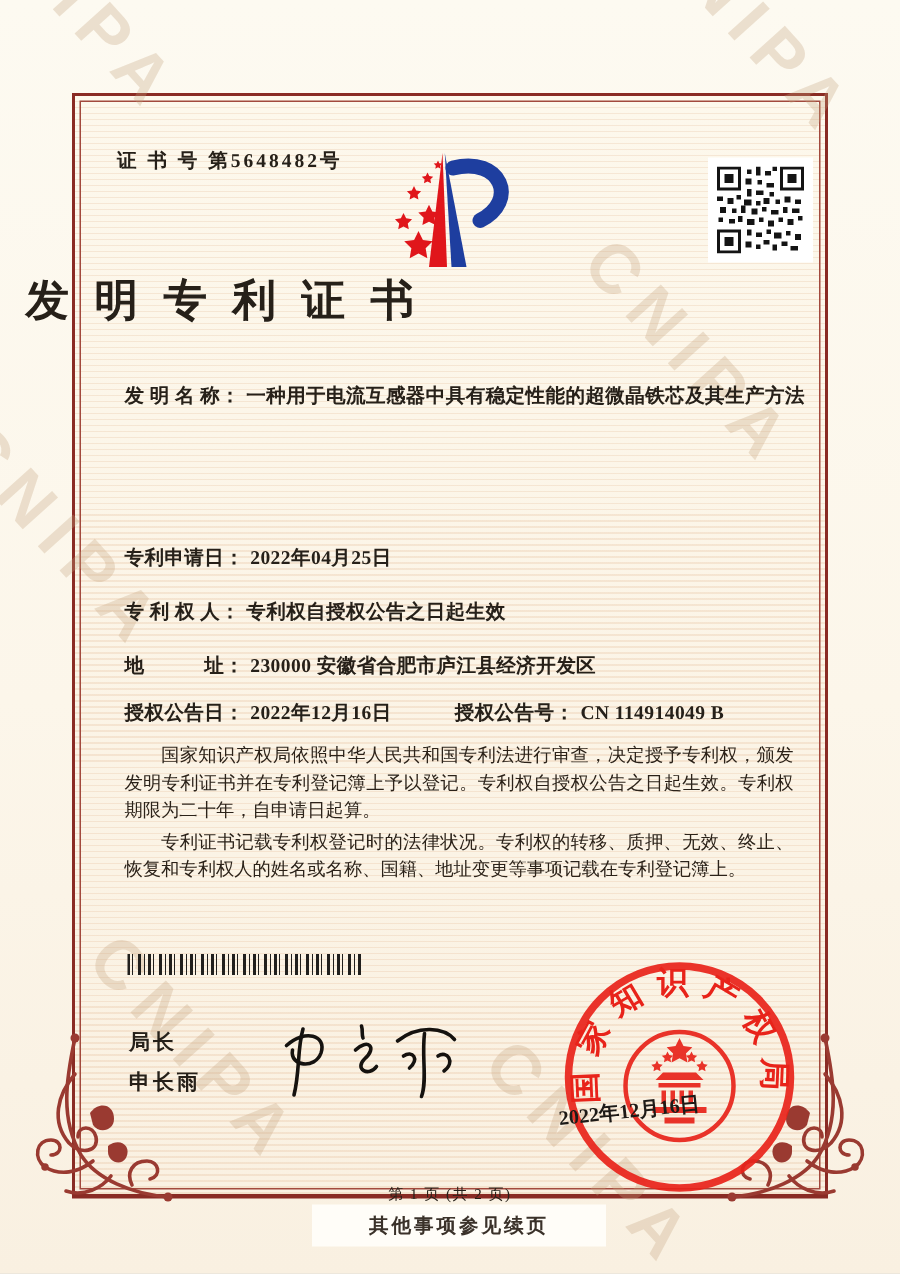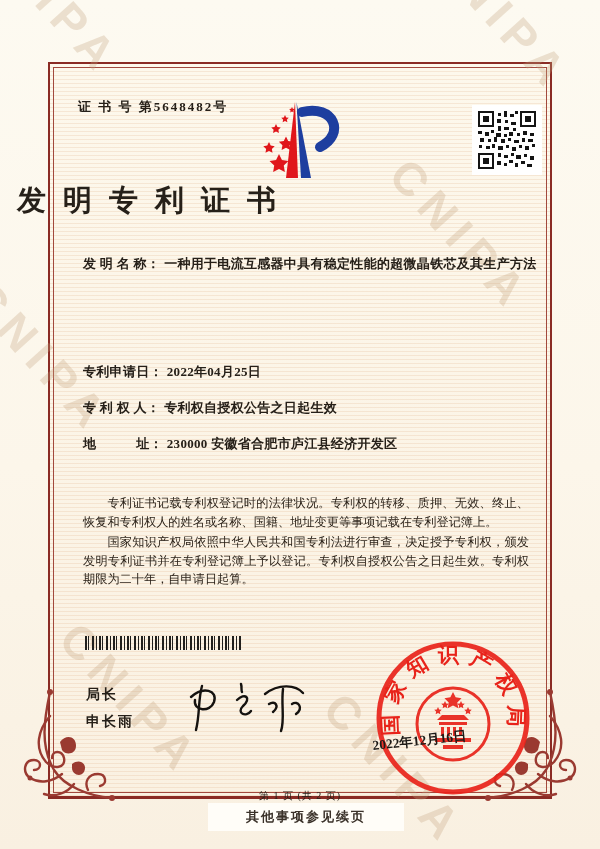--- a/index.html
+++ b/index.html
@@ -195,24 +195,27 @@
   </div>
   <div class="field-row" style="top:363px">
     <span class="field-label">专利申请日：</span><span class="field-value">2022年04月25日</span>
   </div>
   <div class="field-row" style="top:399px">
     <span class="field-label">专 利 权 人：</span><span class="field-value">专利权自授权公告之日起生效</span>
   </div>
   <div class="field-row" style="top:435px">
     <span class="field-label">地　　　址：</span><span class="field-value">230000 安徽省合肥市庐江县经济开发区</span>
   </div>
+  <div class="field-row" style="top:466px">
+    <span class="field-label">授权公告日：</span><span class="field-value">2022年12月16日</span><span class="field-label pair2">授权公告号：</span><span class="field-value">CN 114914049 B</span>
+  </div>
 
   <div class="paragraphs">
+    <p>国家知识产权局依照中华人民共和国专利法进行审查，决定授予专利权，颁发发明专利证书并在专利登记簿上予以登记。专利权自授权公告之日起生效。专利权期限为二十年，自申请日起算。</p>
     <p>专利证书记载专利权登记时的法律状况。专利权的转移、质押、无效、终止、恢复和专利权人的姓名或名称、国籍、地址变更等事项记载在专利登记簿上。</p>
-    <p>国家知识产权局依照中华人民共和国专利法进行审查，决定授予专利权，颁发发明专利证书并在专利登记簿上予以登记。专利权自授权公告之日起生效。专利权期限为二十年，自申请日起算。</p>
   </div>
 
   <div class="barcode"></div>
 
   <div class="signer">
     <div>局长</div>
     <div>申长雨</div>
   </div>
 
   <svg class="signature" width="128" height="58" viewBox="0 0 128 58">

